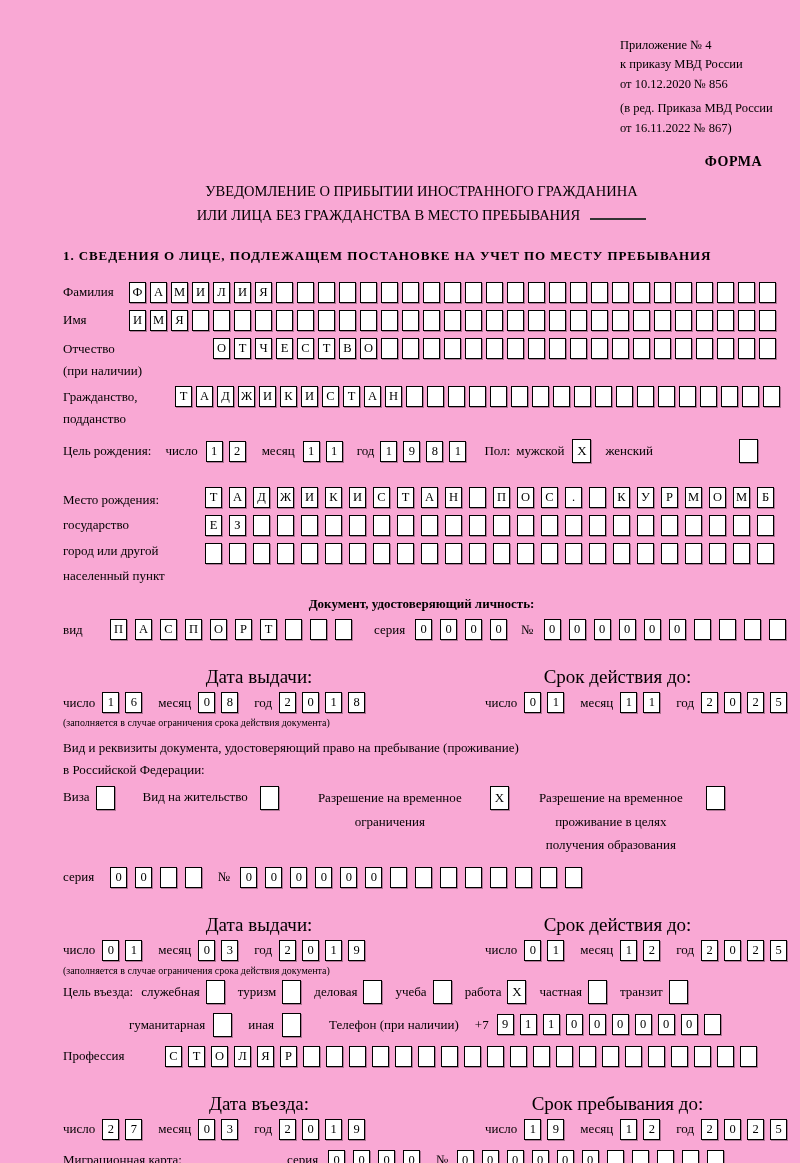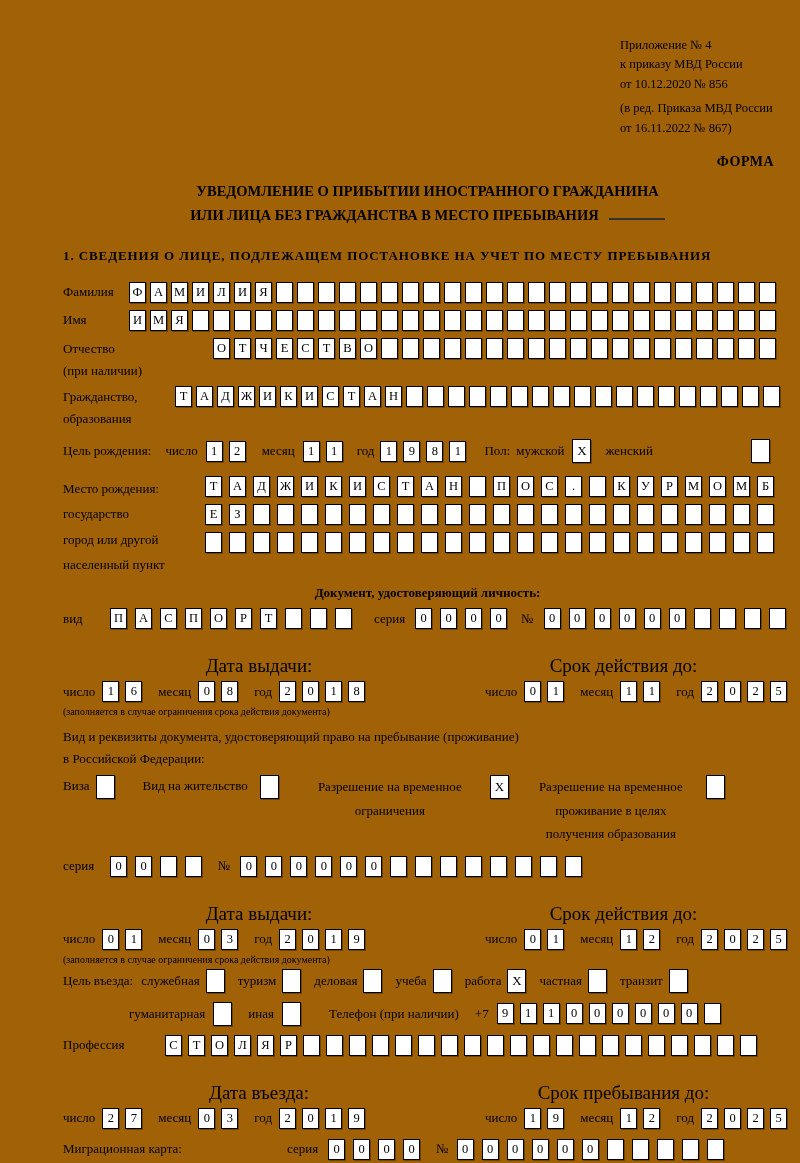--- a/index.html
+++ b/index.html
@@ -1,24 +1,24 @@
 <!DOCTYPE html>
 <html><head>
 <meta charset="utf-8">
 <style>
   *{box-sizing:border-box;margin:0;padding:0}
   html,body{background:#e8e8e8}
   body{font-family:"Liberation Serif","DejaVu Serif",serif;color:#000}
-  .page{position:relative;width:800px;height:1163px;background:#a16207;margin:0 auto;
-        padding:36px 8px 16px 63px;overflow:hidden}
+  .page{position:relative;width:800px;height:1163px;background:#f9a8d4;margin:0 auto;
+        padding:36px 20px 16px 63px;overflow:hidden}
   .appendix{margin-left:557px;font-size:12.5px;line-height:1.55}
   .appendix .rev{margin-top:5px}
   .form-label{text-align:right;padding-right:18px;font-weight:bold;font-size:14px;
         margin-top:16px;letter-spacing:.5px}
-  .title{text-align:center;font-weight:bold;font-size:14.5px;line-height:1.65;margin-top:10px}
+  .title{text-align:center;font-weight:normal;font-size:14.5px;line-height:1.65;margin-top:10px}
   .title-blank{display:inline-block;width:56px;border-bottom:2px solid #333;height:.95em;
         vertical-align:baseline;margin-left:10px}
   .sec-heading{font-weight:bold;font-size:13px;letter-spacing:.9px;margin-top:20px}
   .frow{display:flex;align-items:center;margin-top:7px}
   .lbl{font-size:13px;flex:none;white-space:nowrap}
   .lblblock{font-size:13px;flex:none}
   .cells{display:flex;flex:none}
   .cell{width:17px;height:21px;border:1.6px solid #000;margin-right:4px;display:flex;
         align-items:center;justify-content:center;font-size:12.5px;flex:none;background:#fff;
         box-shadow:1px 1px 0 rgba(0,0,0,.3)}
@@ -177,21 +177,21 @@
         <span class="cell"></span>
         <span class="cell"></span>
         <span class="cell"></span>
         <span class="cell"></span>
       </span>
   </div>
 
   <div class="frow" style="align-items:flex-start;margin-top:4px">
     <div class="lblblock" style="width:112px;line-height:1.7">
       <div>Гражданство,</div>
-      <div>образования</div>
+      <div>подданство</div>
     </div>
     <span class="cells">
         <span class="cell">Т</span>
         <span class="cell">А</span>
         <span class="cell">Д</span>
         <span class="cell">Ж</span>
         <span class="cell">И</span>
         <span class="cell">К</span>
         <span class="cell">И</span>
         <span class="cell">С</span>
@@ -238,21 +238,21 @@
         <span class="cell">8</span>
         <span class="cell">1</span>
       </span>
     <span class="lbl ml12">Пол:</span>
     <span class="lbl ml6">мужской</span>
     <span class="checkbox ml8">X</span>
     <span class="lbl ml14">женский</span>
     <span class="checkbox" style="margin-left:auto;margin-right:22px"></span>
   </div>
 
-  <div class="frow" style="align-items:flex-start;margin-top:13px">
+  <div class="frow" style="align-items:flex-start;margin-top:24px">
     <div class="lblblock" style="width:142px;line-height:1.95">
       <div>Место рождения:</div>
       <div>государство</div>
       <div>город или другой</div>
       <div>населенный пункт</div>
     </div>
     <div>
       <div class="cells g7 mb7">
           <span class="cell">Т</span>
           <span class="cell">А</span>

